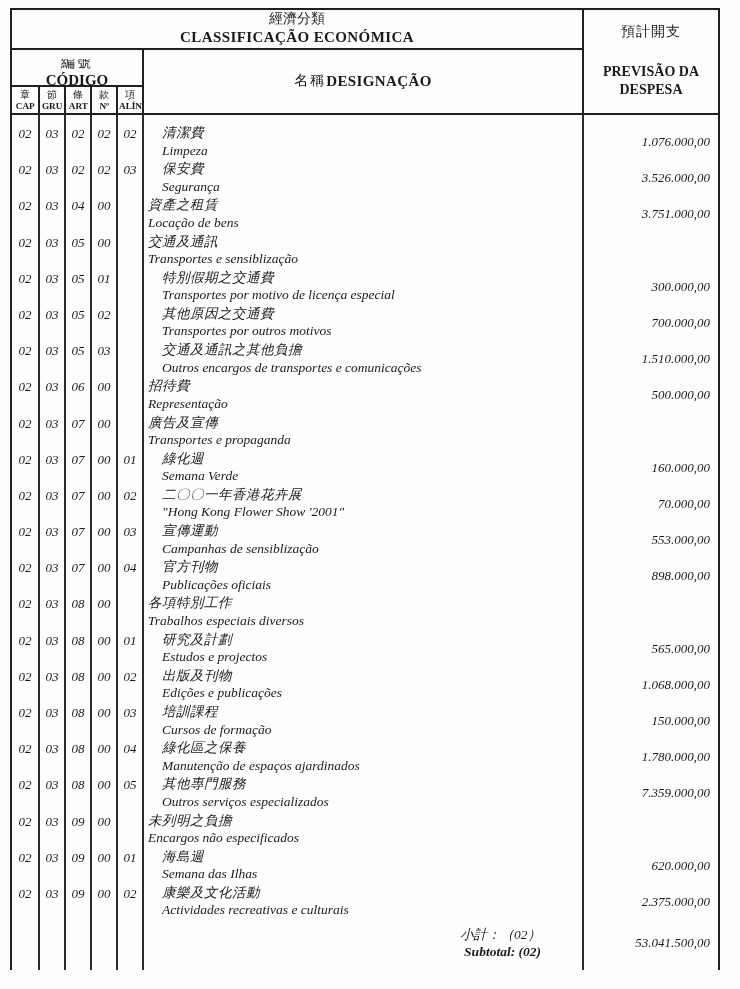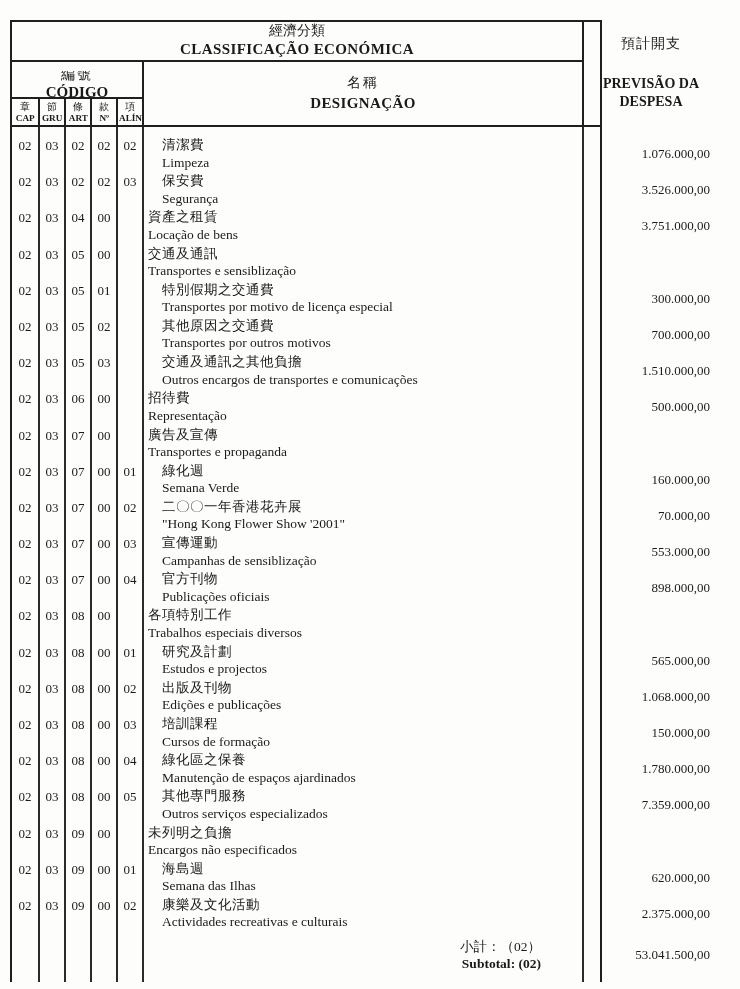--- a/index.html
+++ b/index.html
@@ -5,22 +5,22 @@
   html,body{margin:0;padding:0;background:#e8e8e4;}
   .page{
     position:relative;
     width:740px;height:989px;
     background:#fdfdfb;
     font-family:"Liberation Serif","DejaVu Serif",serif;
     color:#1a1a1a;
     overflow:hidden;
   }
   .table{
-    position:absolute;left:10px;top:20px;
-    width:592px;height:962px;
+    position:absolute;left:10px;top:8px;
+    width:710px;height:962px;
     border:2px solid #1f1f1f;border-bottom:none;
     box-sizing:border-box;
     display:flex;flex-direction:column;
   }
   
   .grid{display:grid;grid-template-columns:26px 26px 26px 26px 26px 440px 136px;}
 
   
   .thead{
     display:grid;
@@ -35,30 +35,30 @@
   .h-class .pt{font-size:15px;font-weight:bold;letter-spacing:.4px;}
   .h-prev{grid-column:7;grid-row:1/4;border-left:2px solid #1f1f1f;
     display:flex;flex-direction:column;align-items:center;justify-content:center;line-height:1.35;text-align:center;padding:4px 8px;gap:21px;}
   .h-prev .zh{font-size:14px;letter-spacing:1px;}
   .h-prev .pt{font-size:14px;font-weight:bold;}
   .h-codigo{grid-column:1/6;grid-row:2;border-bottom:2px solid #1f1f1f;
     display:flex;flex-direction:column;align-items:center;justify-content:center;line-height:1.25;margin-top:9px;}
   .h-codigo .zh{font-size:14px;letter-spacing:2px;}
   .h-codigo .pt{font-size:15px;font-weight:bold;}
   .h-desig{grid-column:6;grid-row:2/4;border-left:2px solid #1f1f1f;
-    display:flex;flex-direction:column;align-items:center;justify-content:center;line-height:1.35;}
+    display:flex;align-items:center;justify-content:center;line-height:1.35;}
   .h-desig .zh{font-size:14px;letter-spacing:2px;}
   .h-desig .pt{font-size:15px;font-weight:bold;letter-spacing:.4px;}
   .h-code-col{grid-row:3;display:flex;flex-direction:column;align-items:center;justify-content:center;line-height:1.1;overflow:hidden;}
   .h-code-col + .h-code-col{border-left:2px solid #1f1f1f;}
   .h-code-col .zh{font-size:10px;}
   .h-code-col .pt{font-size:10px;font-weight:bold;transform:scale(.92);}
 
   
-  .tbody{flex:1 1 auto;display:flex;flex-direction:column;min-height:0;}
+  .tbody{flex:1 1 auto;display:flex;flex-direction:column;min-height:0;font-style:italic;}
   .trow{flex:0 0 auto;height:36.2px;}
   .spacer-row{flex:0 0 auto;height:9px;}
   .cell{box-sizing:border-box;overflow:hidden;}
   .v{border-left:2px solid #2a2a2a;}
   .codecell{font-size:13px;text-align:center;padding-top:1px;line-height:17px;}
   .namecell{padding-left:4px;line-height:17.5px;}
   .namecell .zh{font-size:13.5px;letter-spacing:.5px;}
   .namecell .pt{font-size:13.5px;}
   .namecell.indent{padding-left:18px;}
   .amountcell{display:flex;align-items:center;justify-content:flex-end;

